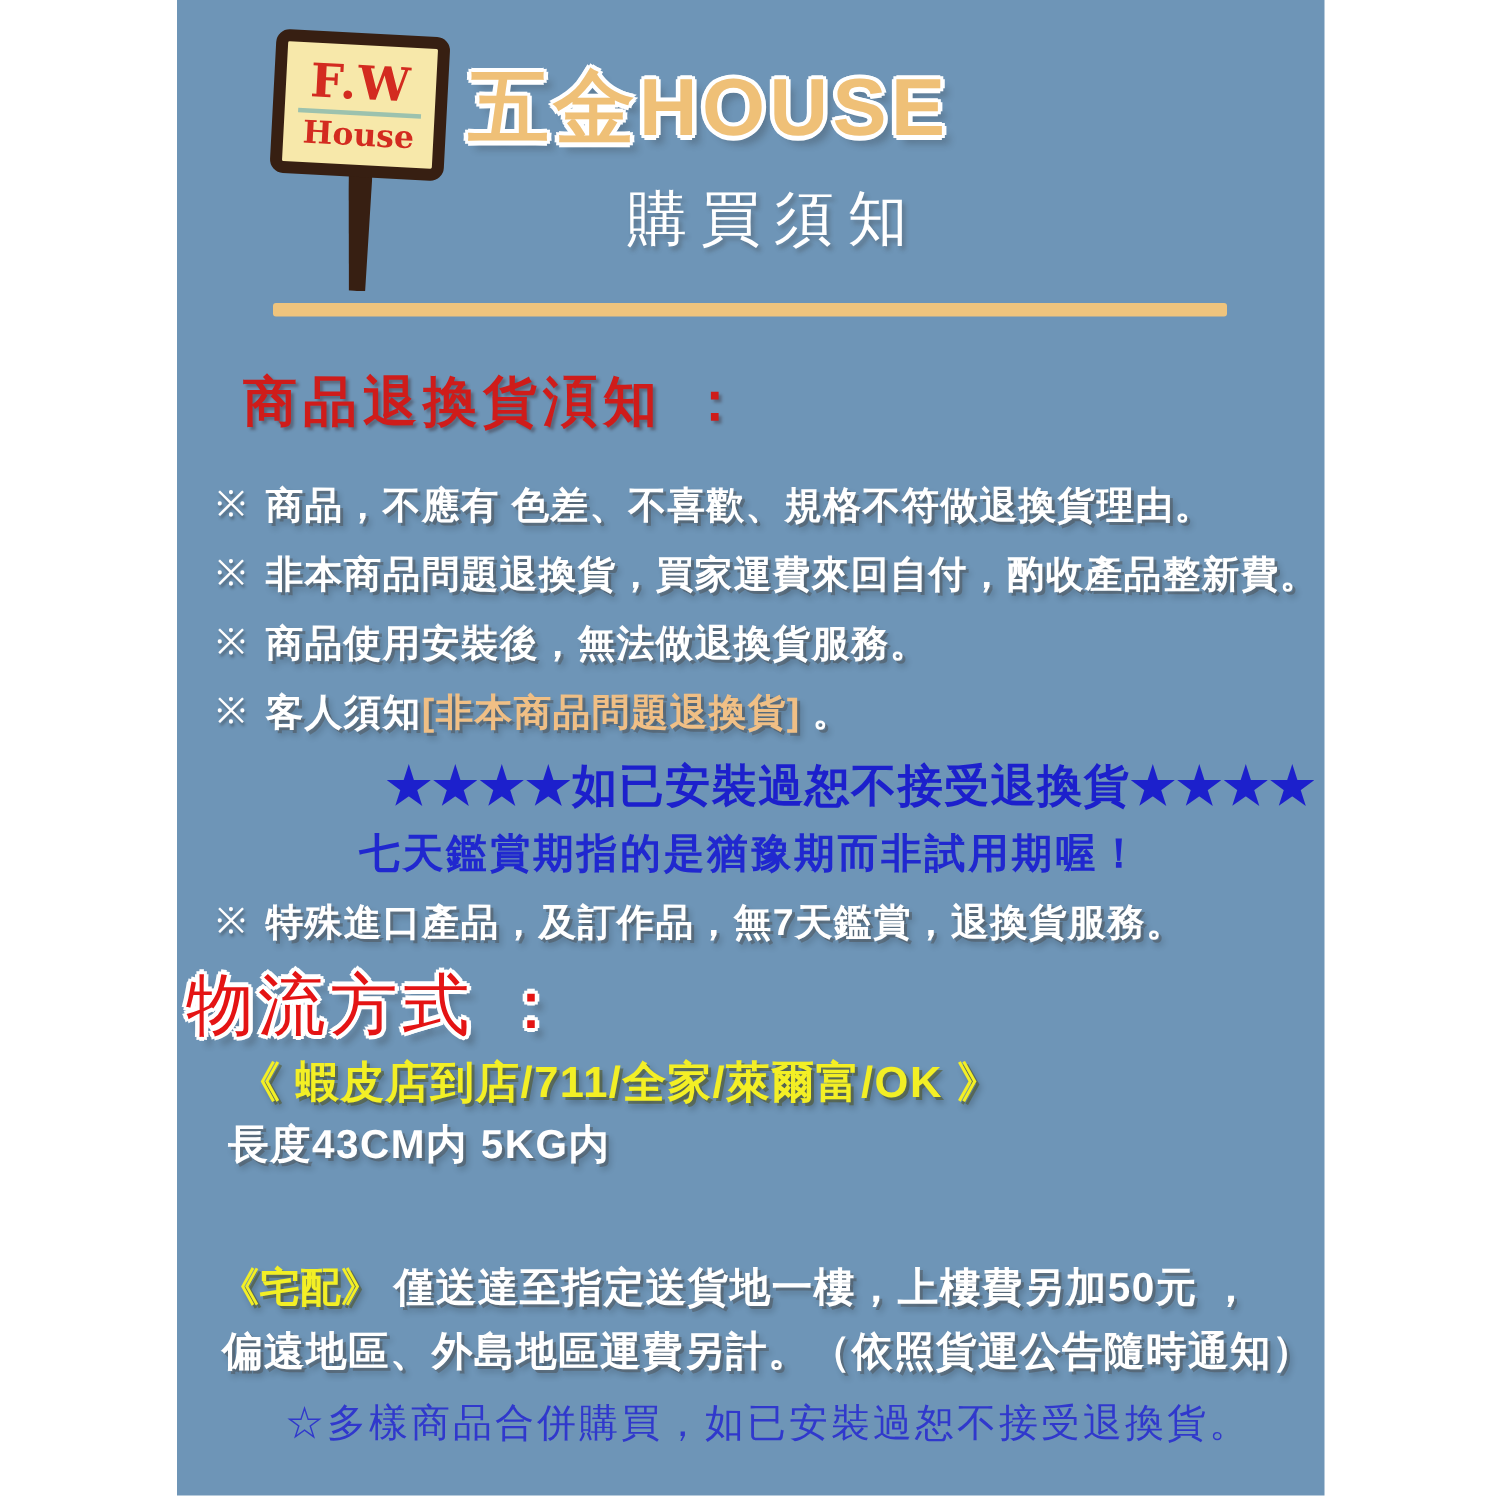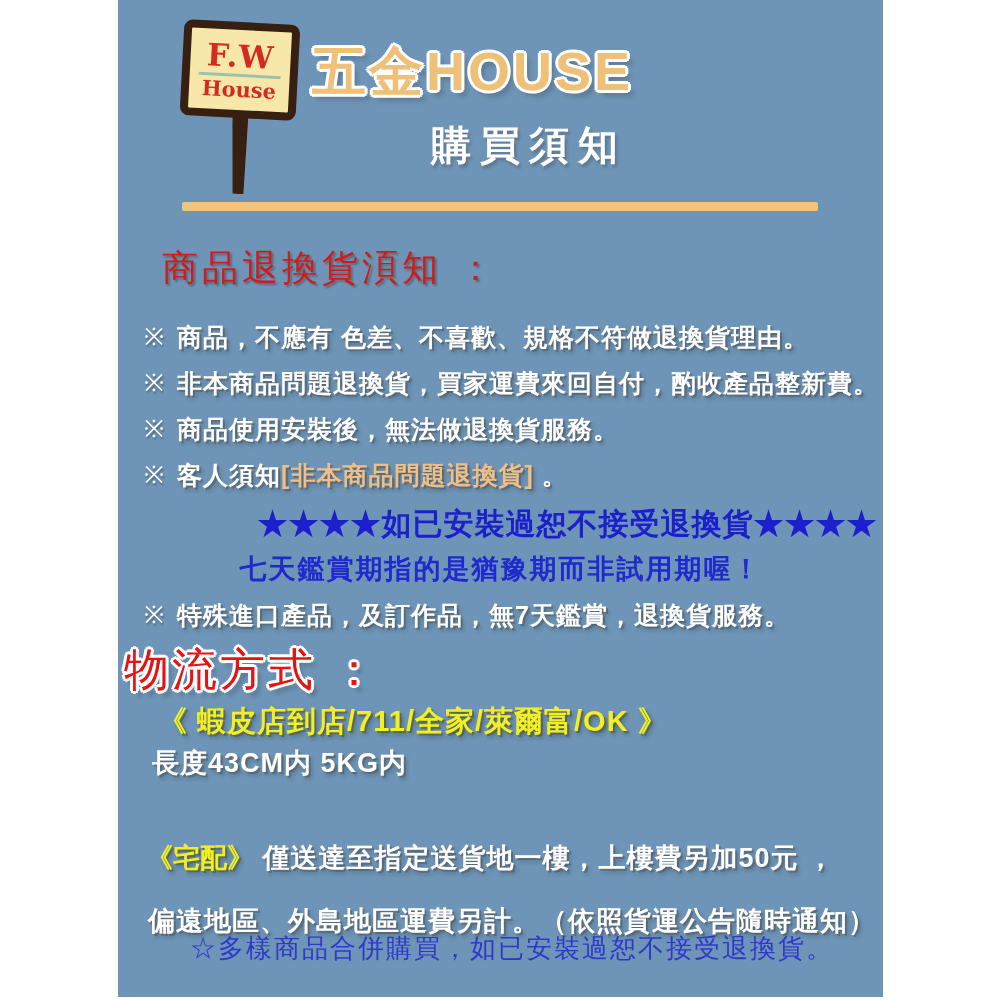--- a/index.html
+++ b/index.html
@@ -58,36 +58,35 @@
     font-size:54px; font-weight:900; letter-spacing:3px;
     color:#efc077;
     text-shadow:
       -2px -2px 0 #fff, 2px -2px 0 #fff, -2px 2px 0 #fff, 2px 2px 0 #fff,
       0 -3px 0 #fff, 0 3px 0 #fff, -3px 0 0 #fff, 3px 0 0 #fff,
       5px 6px 5px rgba(40,40,40,.25);
     white-space:nowrap;
   }
   .sub-title {
     position:absolute; left:300px; top:118px;
-    font-size:40px; font-weight:700; letter-spacing:9px;
+    font-size:40px; font-weight:400; letter-spacing:9px;
     color:#ffffff;
     text-shadow:2px 3px 3px rgba(60,60,60,.35);
     white-space:nowrap;
-    margin-left:13px;
   }
   .divider {
     position:absolute; left:64px; top:202px;
     width:636px; height:9px;
     background:#efc47d; border-radius:2px;
   }
 
   
   .return-heading {
     position:absolute; left:44px; top:244px;
-    font-size:36px; font-weight:400; letter-spacing:4px;
+    font-size:36px; font-weight:700; letter-spacing:4px;
     color:#cf1c1a;
     font-family:"DejaVu Serif", serif;
     text-shadow:2px 2px 2px rgba(50,20,20,.35);
     white-space:nowrap;
   }
   .ship-heading {
     position:absolute; left:6px; top:640px;
     font-size:45px; font-weight:400; letter-spacing:3px;
     color:#e41414;
     text-shadow:
@@ -134,21 +133,21 @@
   .store-line {
     position:absolute; left:40px; top:702px;
     font-size:29px; font-weight:900; letter-spacing:1px;
     color:#f3ef25;
     text-shadow:2px 2px 0 rgba(80,80,20,.5), 3px 4px 4px rgba(0,0,0,.25);
     white-space:nowrap;
   }
   .size-line { position:absolute; left:34px; top:748px; white-space:nowrap; font-size:27px; }
   .home1 { position:absolute; left:28px; top:792px; white-space:nowrap; }
   .home2 { position:absolute; left:28px; top:840px; white-space:nowrap; }
-  .home3 { position:absolute; left:30px; top:886px; white-space:nowrap;margin-top:20px; }
+  .home3 { position:absolute; left:30px; top:886px; white-space:nowrap; }
   .tag-yellow {
     color:#f3ef25; font-size:27px; font-weight:900;
     text-shadow:2px 2px 0 rgba(80,80,20,.5), 3px 4px 4px rgba(0,0,0,.25);
   }
   .home1 .white-pop, .home2 .white-pop, .home3 .white-pop, .size-line.white-pop { font-size:27px; }
 
   .footer-note {
     position:absolute; left:72px; top:931px;
     color:#3038cc; font-size:26px; letter-spacing:2px;
     font-family:"DejaVu Serif", serif;

